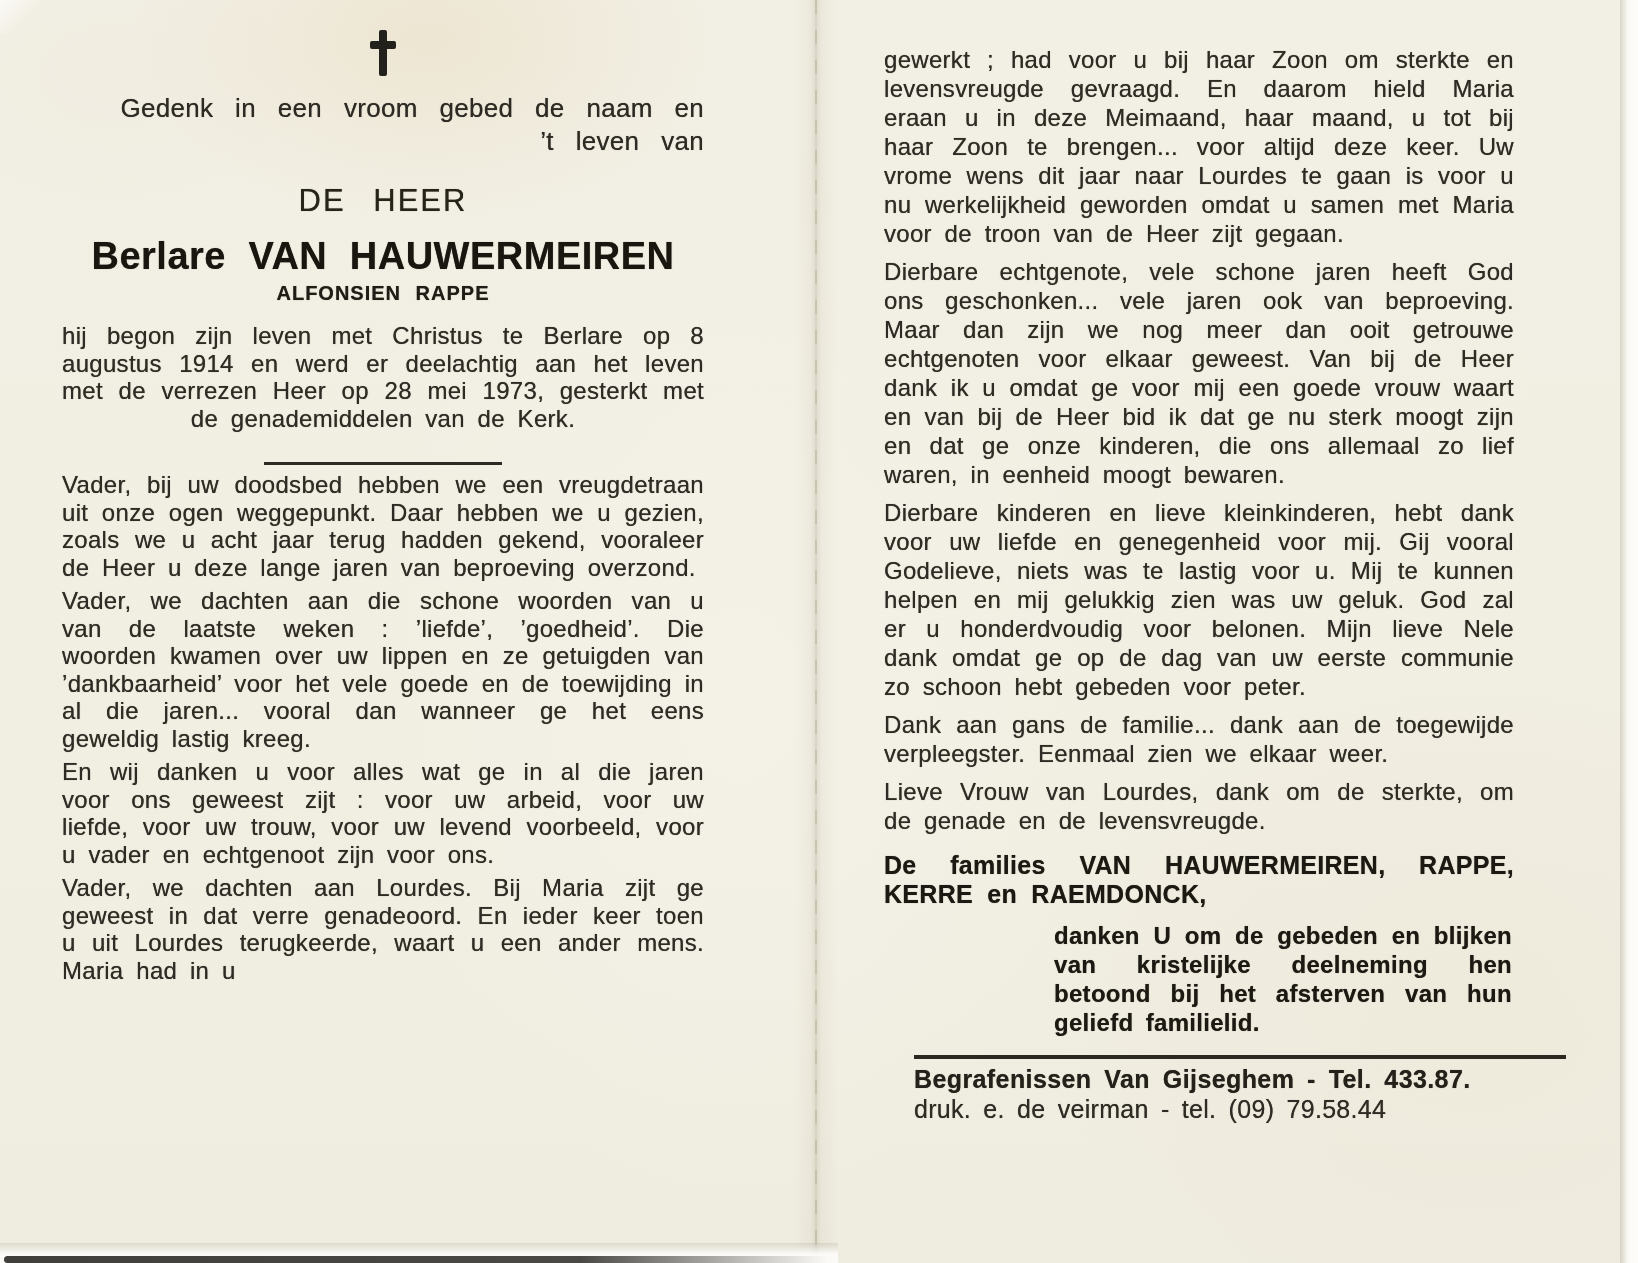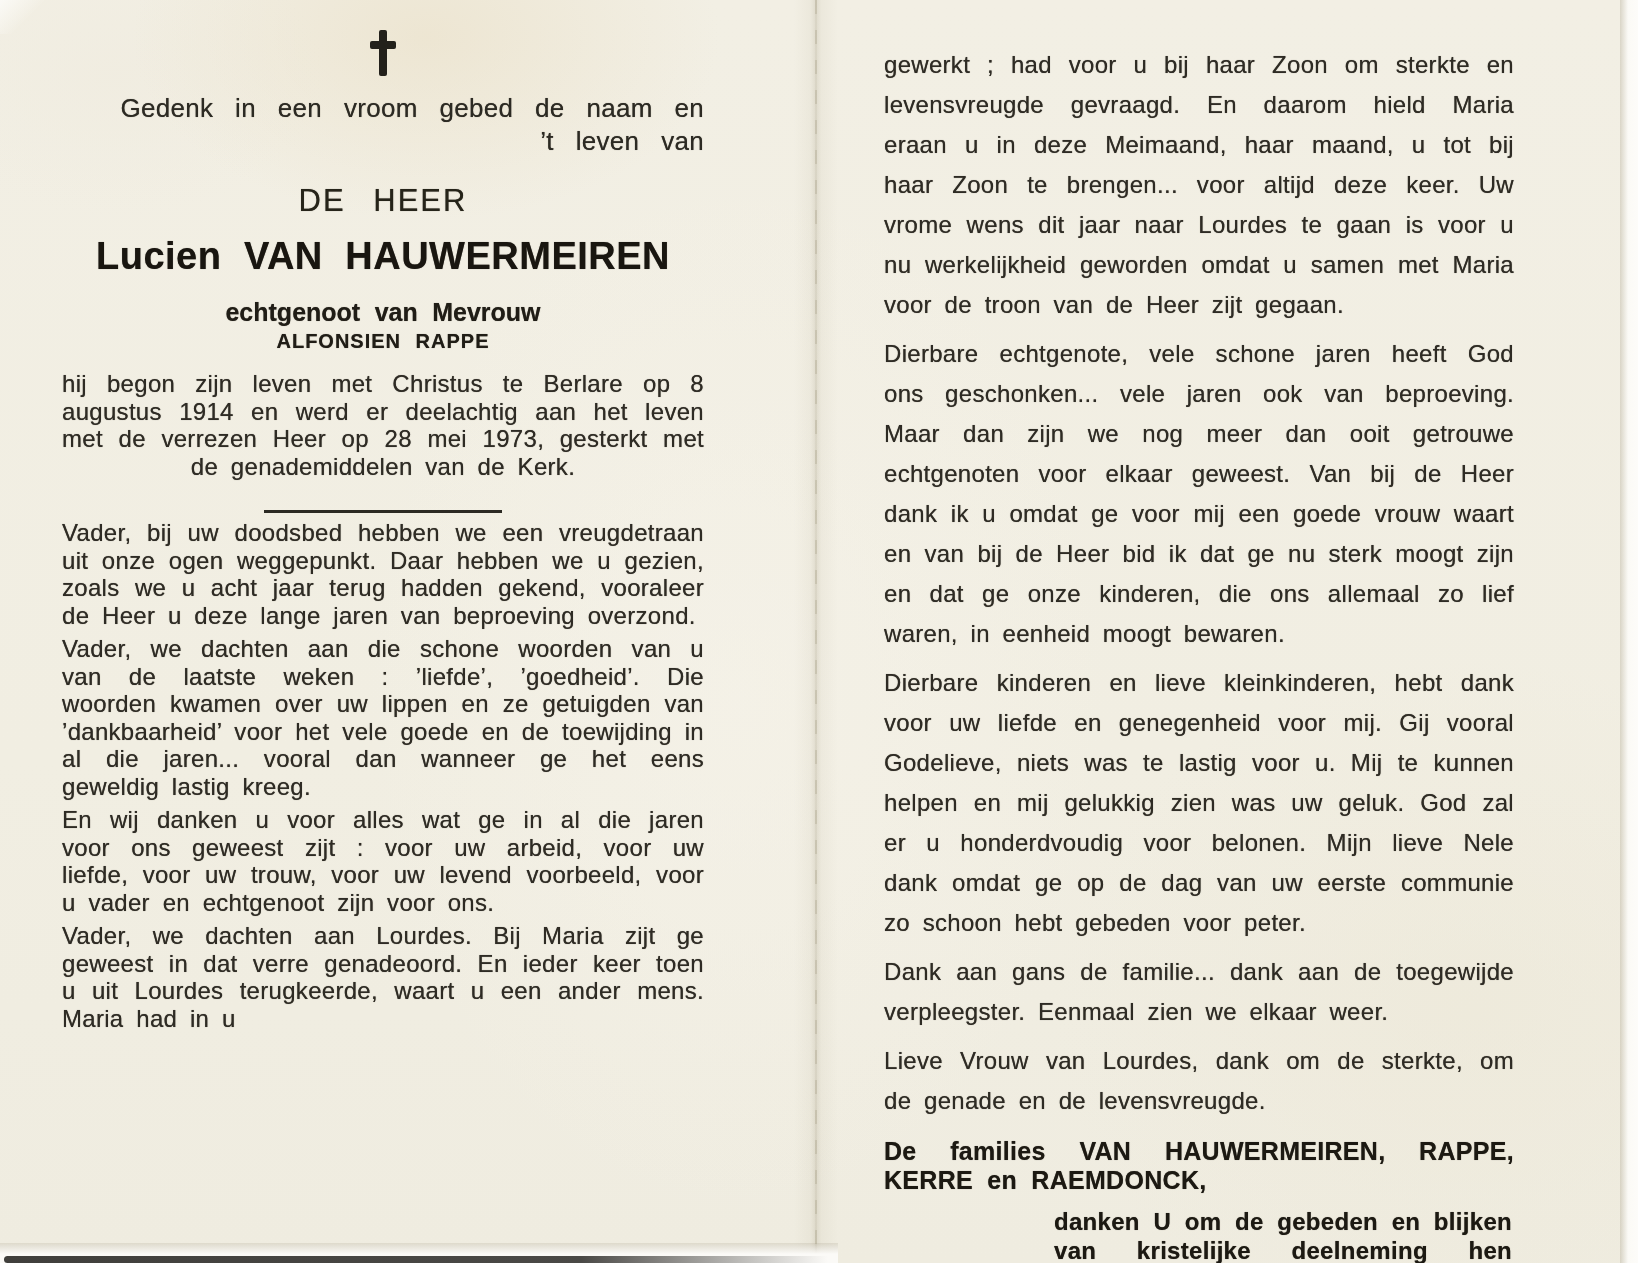--- a/index.html
+++ b/index.html
@@ -93,21 +93,21 @@
   .rule{
     margin:30px auto 0;width:238px;height:3px;background:#2c2a23;
   }
   .para{
     font-size:24px;line-height:27.5px;text-align:justify;
     word-spacing:.24em;letter-spacing:.3px;margin-top:6px;
   }
   .page-left .para:first-of-type{margin-top:42px;}
 
   
-  .page-right .para{margin-top:0;margin-bottom:9px;line-height:40px;}
+  .page-right .para{margin-top:0;margin-bottom:9px;line-height:29px;}
   .families-line{
     margin-top:16px;font-size:25px;line-height:29px;font-weight:700;
     text-align:justify;word-spacing:.28em;letter-spacing:.3px;color:#1c1912;
   }
   .acknowledgement{
     margin-top:12px;margin-left:170px;width:458px;
     font-size:24px;line-height:29px;font-weight:700;
     text-align:justify;word-spacing:.22em;letter-spacing:.3px;color:#1c1912;
   }
   .footer{margin-top:18px;margin-left:30px;width:652px;}
@@ -129,23 +129,22 @@
     <div class="cross">
       <span class="bar-v"></span>
       <span class="bar-h"></span>
     </div>
 
     <div class="invocation ink">Gedenk in een vroom gebed de naam en</div>
     <div class="invocation ink">’t leven van</div>
 
     <div class="honorific ink">DE HEER</div>
 
-    <div class="deceased-name ink">Lucien VAN HAUWERMEIREN</div>
+    <div class="deceased-name ink">Berlare VAN HAUWERMEIREN</div>
 
-    <div class="spouse-intro ink">echtgenoot van Mevrouw</div>
     <div class="spouse-name ink">ALFONSIEN RAPPE</div>
 
     <div class="bio ink">hij begon zijn leven met Christus te Berlare op 8 augustus 1914 en werd er deelachtig aan het leven met de verrezen Heer op 28 mei 1973, gesterkt met de genademiddelen van de Kerk.</div>
 
     <div class="rule"></div>
 
     <div class="para ink">Vader, bij uw doodsbed hebben we een vreugdetraan uit onze ogen weggepunkt. Daar hebben we u gezien, zoals we u acht jaar terug hadden gekend, vooraleer de Heer u deze lange jaren van beproeving overzond.</div>
     <div class="para ink">Vader, we dachten aan die schone woorden van u van de laatste weken : ’liefde’, ’goedheid’. Die woorden kwamen over uw lippen en ze getuigden van ’dankbaarheid’ voor het vele goede en de toewijding in al die jaren... vooral dan wanneer ge het eens geweldig lastig kreeg.</div>
     <div class="para ink">En wij danken u voor alles wat ge in al die jaren voor ons geweest zijt : voor uw arbeid, voor uw liefde, voor uw trouw, voor uw levend voorbeeld, voor u vader en echtgenoot zijn voor ons.</div>
     <div class="para ink">Vader, we dachten aan Lourdes. Bij Maria zijt ge geweest in dat verre genadeoord. En ieder keer toen u uit Lourdes terugkeerde, waart u een ander mens. Maria had in u</div>

